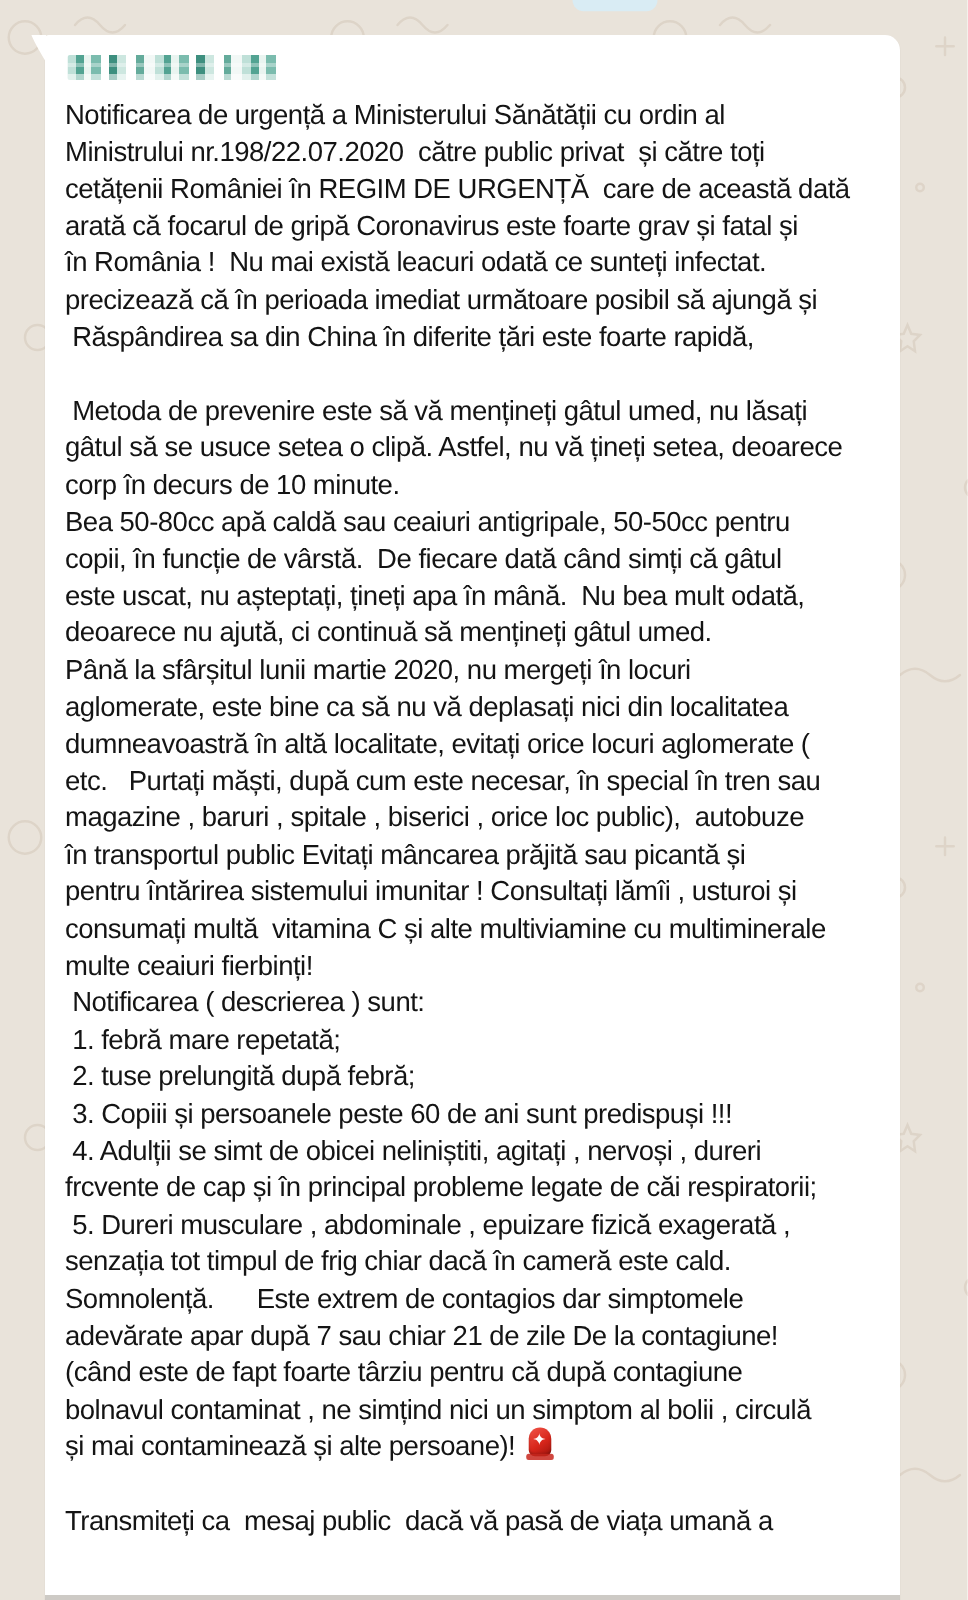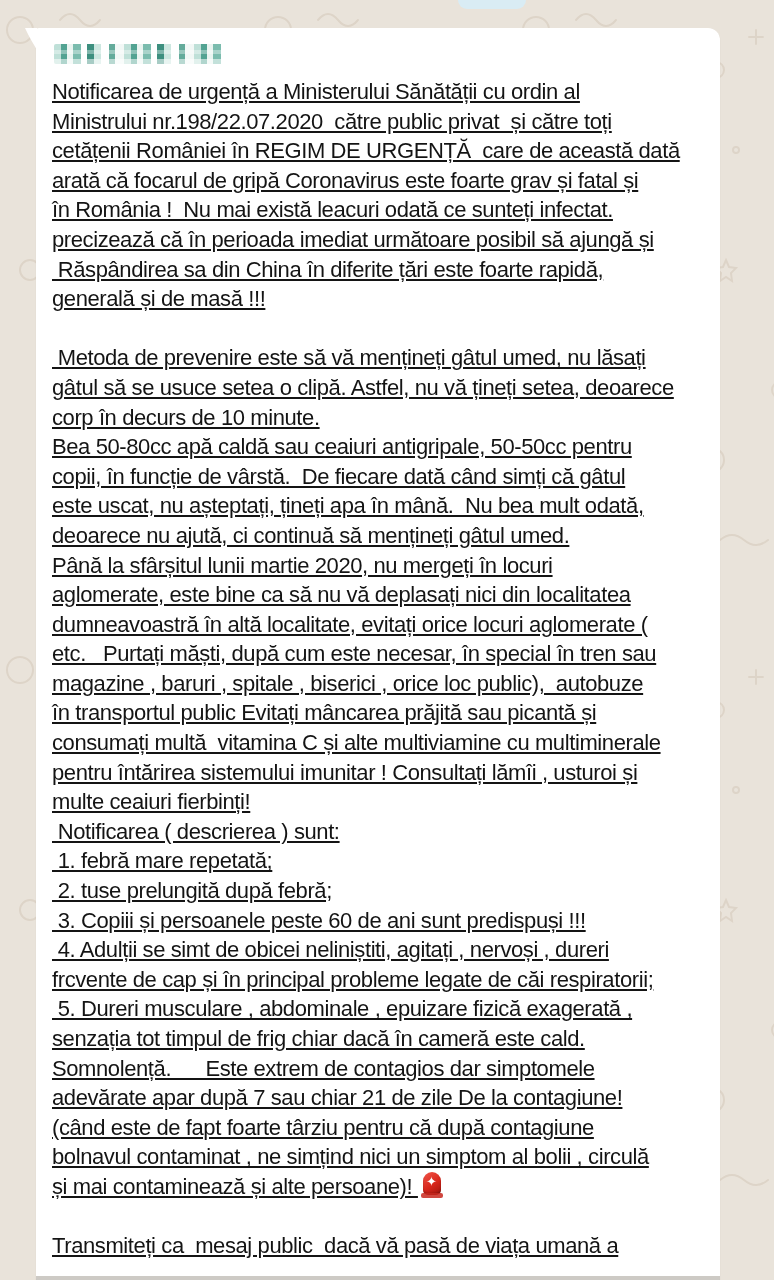--- a/index.html
+++ b/index.html
@@ -25,21 +25,21 @@
     box-sizing:border-box;
   }
   .tail{position:absolute;left:-11px;top:0;}
   .sender{
     width:170px;height:20px;margin:0 0 13px 2px;border-radius:2px;
     background:
       repeating-linear-gradient(0deg, rgba(255,255,255,.55) 0 5px, rgba(255,255,255,0) 5px 10px, rgba(255,255,255,.35) 10px 14px, rgba(255,255,255,0) 14px 20px),
       repeating-linear-gradient(90deg,#bfe0d8 0 7px,#52a392 7px 13px,#e9f4f0 13px 19px,#7bbcae 19px 27px,#ffffff 27px 33px,#3d8f7f 33px 40px,#cde7e0 40px 47px,#ffffff 47px 55px,#64ab9b 55px 61px,#f2f8f6 61px 70px);
   }
   .body{color:var(--text,#141414);}
-  .para{margin:0 0 29.6px 0;text-decoration:underline;}
+  .para{margin:0 0 29.6px 0;}
   .para:last-child{margin-bottom:0;}
   .line{
     font-size:22px;line-height:29.6px;letter-spacing:-0.4px;
     white-space:pre;color:var(--text,#141414);
   }
   .siren{
     display:inline-block;width:22px;height:26px;position:relative;
     vertical-align:-4px;margin-left:3px;
   }
   .siren::after{
@@ -106,38 +106,37 @@
   <div class="sender" title=""></div>
   <div class="body">
       <div class="para">
         <div class="line">Notificarea de urgență a Ministerului Sănătății cu ordin al</div>
         <div class="line">Ministrului nr.198/22.07.2020  către public privat  și către toți</div>
         <div class="line">cetățenii României în REGIM DE URGENȚĂ  care de această dată</div>
         <div class="line">arată că focarul de gripă Coronavirus este foarte grav și fatal și</div>
         <div class="line">în România !  Nu mai există leacuri odată ce sunteți infectat.</div>
         <div class="line">precizează că în perioada imediat următoare posibil să ajungă și</div>
         <div class="line"> Răspândirea sa din China în diferite țări este foarte rapidă,</div>
-        <div class="line">generală și de masă !!!</div>
       </div>
       <div class="para">
         <div class="line"> Metoda de prevenire este să vă mențineți gâtul umed, nu lăsați</div>
         <div class="line">gâtul să se usuce setea o clipă. Astfel, nu vă țineți setea, deoarece</div>
         <div class="line">corp în decurs de 10 minute.</div>
         <div class="line">Bea 50-80cc apă caldă sau ceaiuri antigripale, 50-50cc pentru</div>
         <div class="line">copii, în funcție de vârstă.  De fiecare dată când simți că gâtul</div>
         <div class="line">este uscat, nu așteptați, țineți apa în mână.  Nu bea mult odată,</div>
         <div class="line">deoarece nu ajută, ci continuă să mențineți gâtul umed.</div>
         <div class="line">Până la sfârșitul lunii martie 2020, nu mergeți în locuri</div>
         <div class="line">aglomerate, este bine ca să nu vă deplasați nici din localitatea</div>
         <div class="line">dumneavoastră în altă localitate, evitați orice locuri aglomerate (</div>
         <div class="line">etc.   Purtați măști, după cum este necesar, în special în tren sau</div>
         <div class="line">magazine , baruri , spitale , biserici , orice loc public),  autobuze</div>
         <div class="line">în transportul public Evitați mâncarea prăjită sau picantă și</div>
+        <div class="line">pentru întărirea sistemului imunitar ! Consultați lămîi , usturoi și</div>
         <div class="line">consumați multă  vitamina C și alte multiviamine cu multiminerale</div>
-        <div class="line">pentru întărirea sistemului imunitar ! Consultați lămîi , usturoi și</div>
         <div class="line">multe ceaiuri fierbinți!</div>
         <div class="line"> Notificarea ( descrierea ) sunt:</div>
         <div class="line"> 1. febră mare repetată;</div>
         <div class="line"> 2. tuse prelungită după febră;</div>
         <div class="line"> 3. Copiii și persoanele peste 60 de ani sunt predispuși !!!</div>
         <div class="line"> 4. Adulții se simt de obicei neliniștiti, agitați , nervoși , dureri</div>
         <div class="line">frcvente de cap și în principal probleme legate de căi respiratorii;</div>
         <div class="line"> 5. Dureri musculare , abdominale , epuizare fizică exagerată ,</div>
         <div class="line">senzația tot timpul de frig chiar dacă în cameră este cald.</div>
         <div class="line">Somnolență.      Este extrem de contagios dar simptomele</div>

